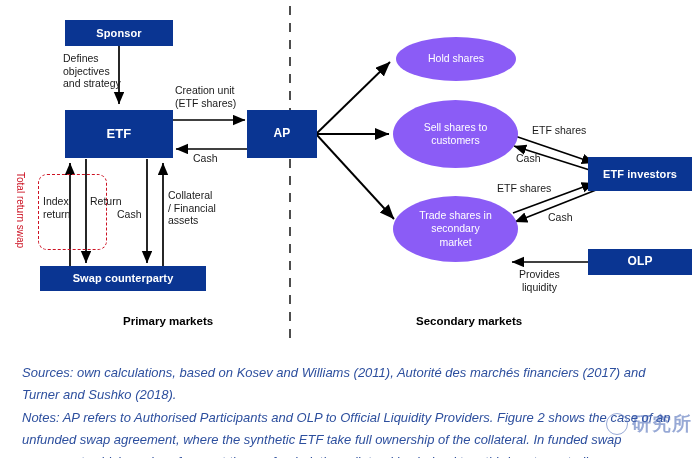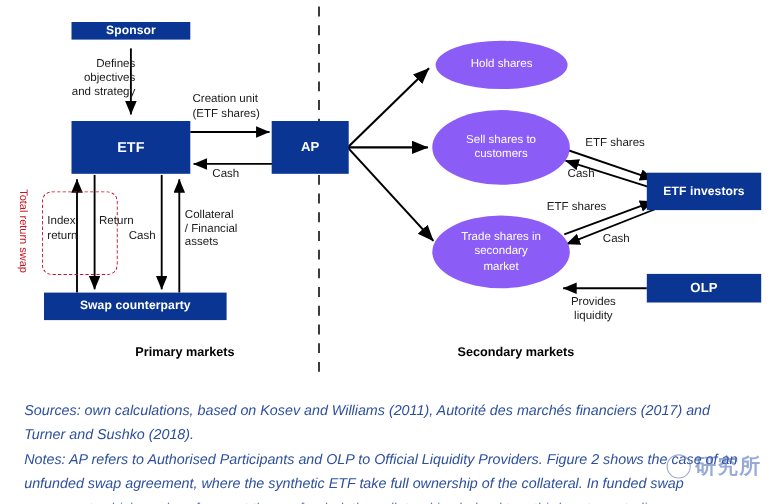--- a/index.html
+++ b/index.html
@@ -96,21 +96,21 @@
 
     <line x1="513" y1="213" x2="594" y2="183" stroke="#000" stroke-width="1.7" marker-end="url(#ah)"></line>
     <line x1="596" y1="190" x2="515" y2="222" stroke="#000" stroke-width="1.7" marker-end="url(#ah)"></line>
 
     <line x1="588" y1="262" x2="512" y2="262" stroke="#000" stroke-width="1.7" marker-end="url(#ah)"></line>
   </svg>
 
   <div class="trs-box" style="left:38px;top:174px;width:69px;height:76px;"></div>
   <div class="trs-label" style="left:26px;top:172px;">Total return swap</div>
 
-  <div class="node" style="left:65px;top:20px;width:108px;height:16px;">
+  <div class="node" style="left:65px;top:20px;width:108px;height:26px;">
     <span>Sponsor</span>
   </div>
 
   <div class="node" style="left:65px;top:110px;width:108px;height:48px;font-size:13px;">
     <span>ETF</span>
   </div>
 
   <div class="node" style="left:40px;top:266px;width:166px;height:25px;">
     <span>Swap counterparty</span>
   </div>
@@ -132,21 +132,21 @@
   </div>
 
   <div class="ellipse" style="left:393px;top:100px;width:125px;height:68px;">
     <span style="max-width:86px;display:block;">Sell shares to customers</span>
   </div>
 
   <div class="ellipse" style="left:393px;top:196px;width:125px;height:66px;">
     <span style="max-width:80px;display:block;">Trade shares in secondary market</span>
   </div>
 
-  <div class="lbl" style="left:63px;top:52px;text-align:right;width:60px;">Defines
+  <div class="lbl" style="left:63px;top:52px;text-align:left;width:60px;">Defines
 objectives
 and strategy</div>
 
   <div class="lbl" style="left:175px;top:84px;">Creation unit
 (ETF shares)</div>
 
   <div class="lbl" style="left:193px;top:152px;">Cash</div>
 
   <div class="lbl" style="left:43px;top:195px;">Index
 return</div>

